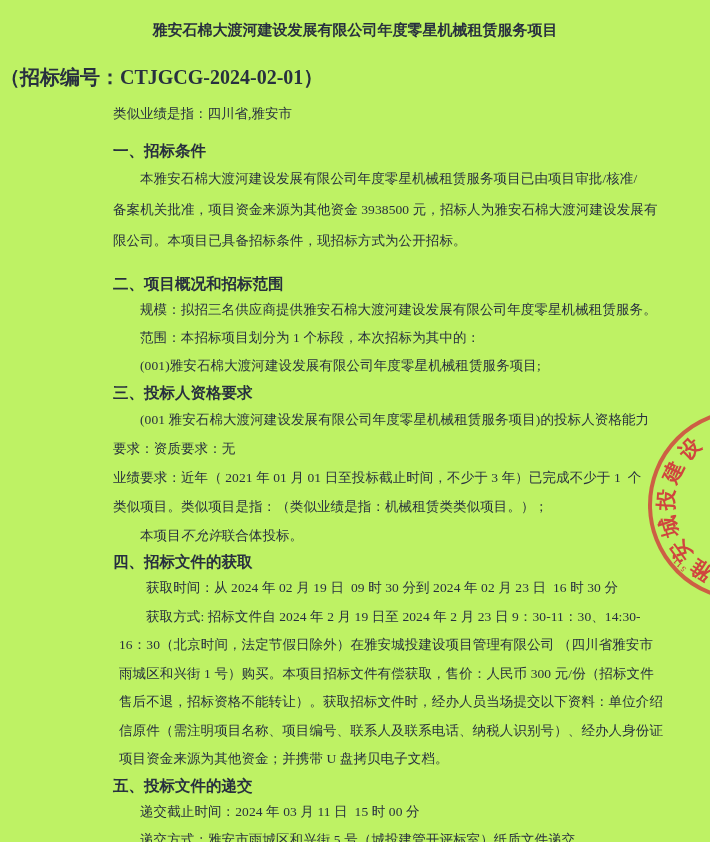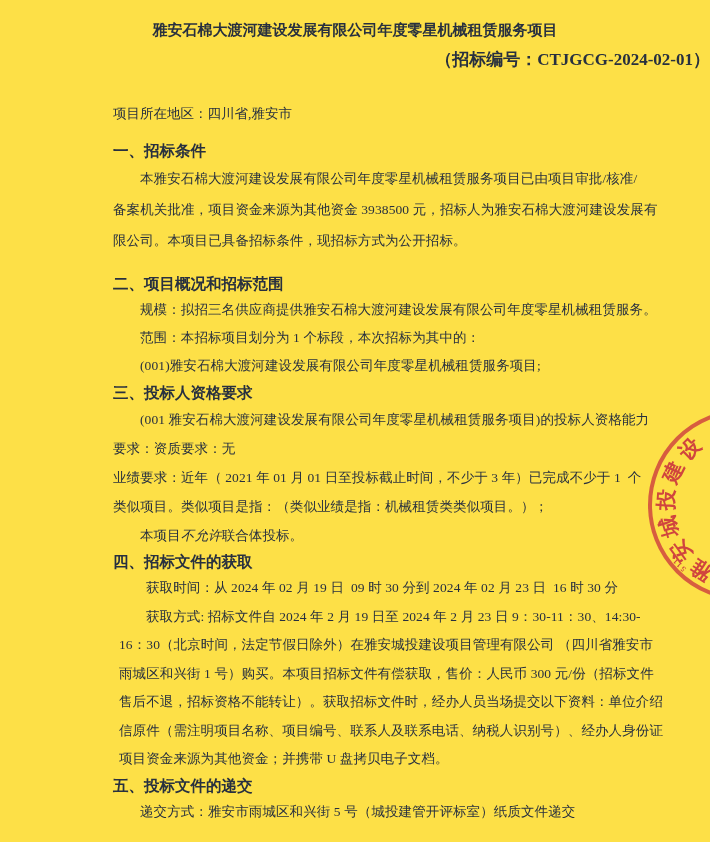--- a/index.html
+++ b/index.html
@@ -1,32 +1,32 @@
 <!DOCTYPE html>
 <html><head>
 <meta charset="utf-8">
 <style>
   html,body{margin:0;padding:0;background:#e8e8e8;}
   .page{
     position:relative;
     width:710px;height:842px;
-    background:#fde047;
+    background:#bef264;
     font-family:"Liberation Serif","DejaVu Serif",serif;
     color:#28303f;
     overflow:hidden;
     margin:0 auto;
   }
   .doc-title{
     position:absolute;top:21px;left:0;width:100%;
     text-align:center;font-size:15px;font-weight:bold;letter-spacing:0px;
     white-space:pre;
   }
   .doc-subtitle{
-    position:absolute;top:48px;left:0;width:100%;
-    text-align:right;font-size:17px;font-weight:bold;
+    position:absolute;top:64px;left:0;width:100%;
+    text-align:left;font-size:20px;font-weight:bold;
     white-space:pre;
   }
   .content{
     position:absolute;left:113px;top:104px;width:500px;
   }
   .location{font-size:13.5px;line-height:20px;white-space:pre;}
   .heading{font-size:15.5px;font-weight:bold;line-height:24px;white-space:pre;}
   .h1{margin-top:15px;}
   .h2{margin-top:16px;}
   .h3{margin-top:1px;}
@@ -63,21 +63,21 @@
 </head>
 <body>
 
 <div class="page">
 
   <div class="doc-title">雅安石棉大渡河建设发展有限公司年度零星机械租赁服务项目</div>
   <div class="doc-subtitle">（招标编号：CTJGCG-2024-02-01）</div>
 
   <div class="content">
 
-    <div class="location">项目所在地区：四川省,雅安市</div>
+    <div class="location">类似业绩是指：四川省,雅安市</div>
 
     <div class="heading h1">一、招标条件</div>
     <div class="s1">
       <div class="line indent">本雅安石棉大渡河建设发展有限公司年度零星机械租赁服务项目已由项目审批/核准/</div>
       <div class="line">备案机关批准，项目资金来源为其他资金 3938500 元，招标人为雅安石棉大渡河建设发展有</div>
       <div class="line">限公司。本项目已具备招标条件，现招标方式为公开招标。</div>
     </div>
 
     <div class="heading h2">二、项目概况和招标范围</div>
     <div class="s2">
@@ -101,20 +101,21 @@
       <div class="line indent">获取方式: 招标文件自 2024 年 2 月 19 日至 2024 年 2 月 23 日 9：30-11：30、14:30-</div>
       <div class="line">16：30（北京时间，法定节假日除外）在雅安城投建设项目管理有限公司 （四川省雅安市</div>
       <div class="line">雨城区和兴街 1 号）购买。本项目招标文件有偿获取，售价：人民币 300 元/份（招标文件</div>
       <div class="line">售后不退，招标资格不能转让）。获取招标文件时，经办人员当场提交以下资料：单位介绍</div>
       <div class="line">信原件（需注明项目名称、项目编号、联系人及联系电话、纳税人识别号）、经办人身份证</div>
       <div class="line">项目资金来源为其他资金；并携带 U 盘拷贝电子文档。</div>
     </div>
 
     <div class="heading h5">五、投标文件的递交</div>
     <div class="s5">
+      <div class="line indent">递交截止时间：2024 年 03 月 11 日  15 时 00 分</div>
       <div class="line indent">递交方式：雅安市雨城区和兴街 5 号（城投建管开评标室）纸质文件递交</div>
     </div>
 
   </div>
 
   <div class="seal">
     <div class="seal-ring"></div>
     <span class="seal-char sc1">雅</span>
     <span class="seal-char sc2">安</span>
     <span class="seal-char sc3">城</span>

